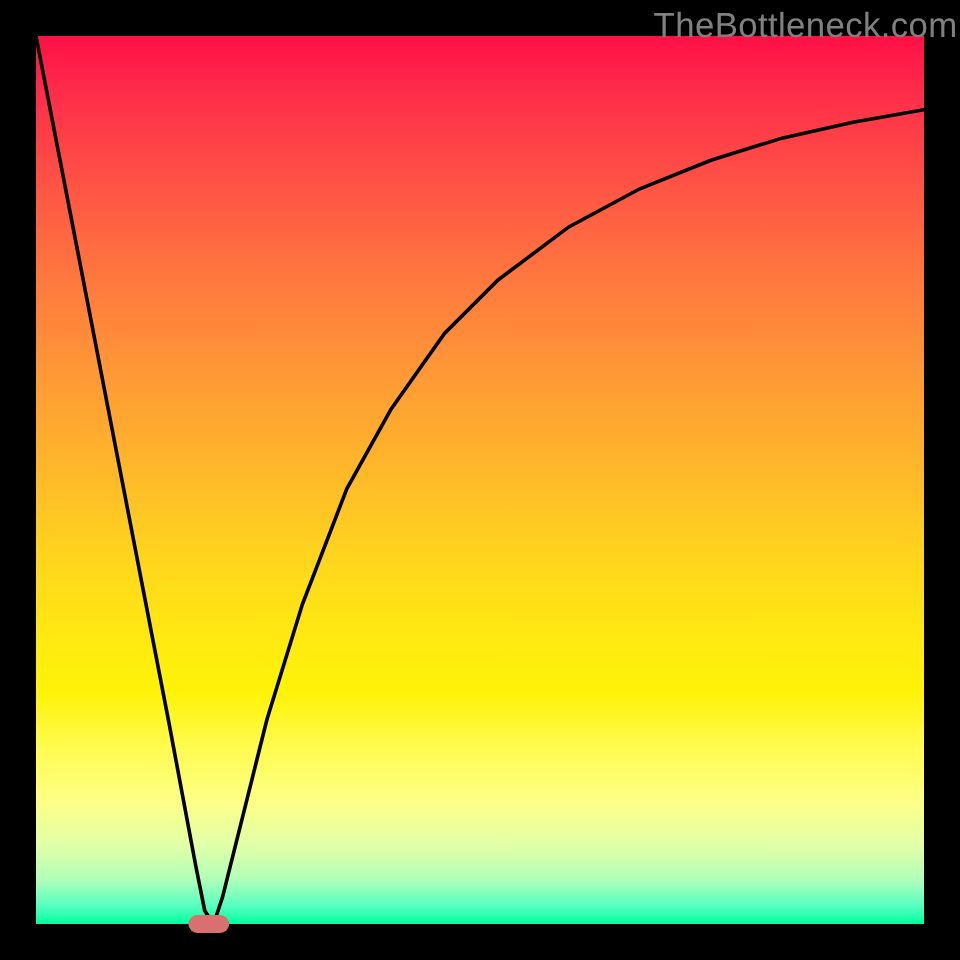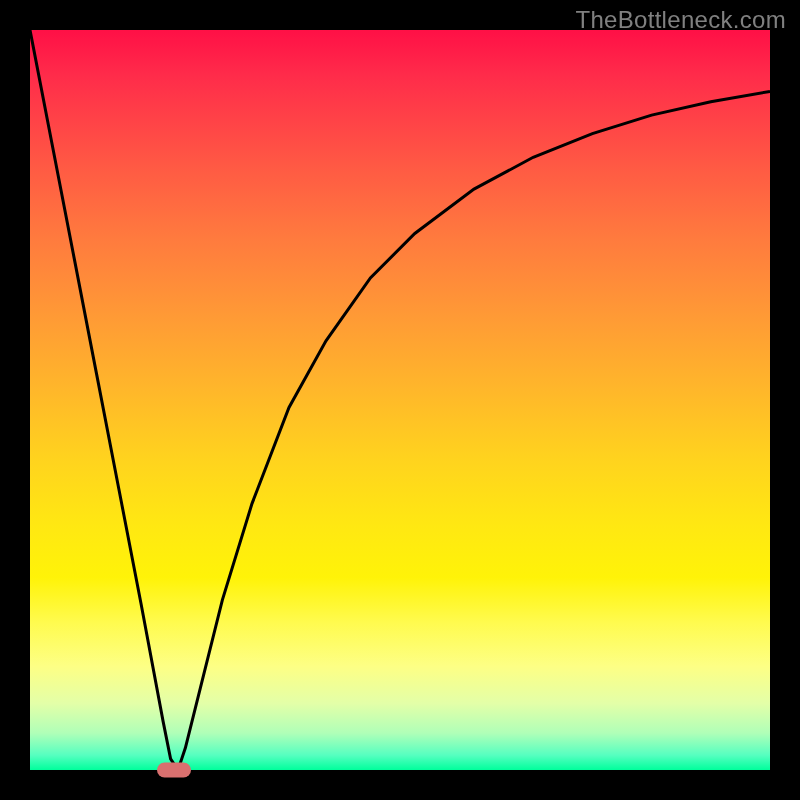--- a/index.html
+++ b/index.html
@@ -36,23 +36,23 @@
       #fdff85 86%,
       #e3ffa8 91%,
       #b0ffb8 95%,
       #56ffc0 98%,
       #00ff9c 100%
     );
   }
   .watermark {
     position: absolute;
     top: 6px;
-    right: 14px;
+    right: 2px;
     color: #808080;
-    font-size: 24px;
+    font-size: 29px;
     font-weight: 500;
     letter-spacing: 0.3px;
   }
   svg.curve {
     position: absolute;
     left: 0; top: 0;
     width: 740px;
     height: 740px;
   }
   .marker {

